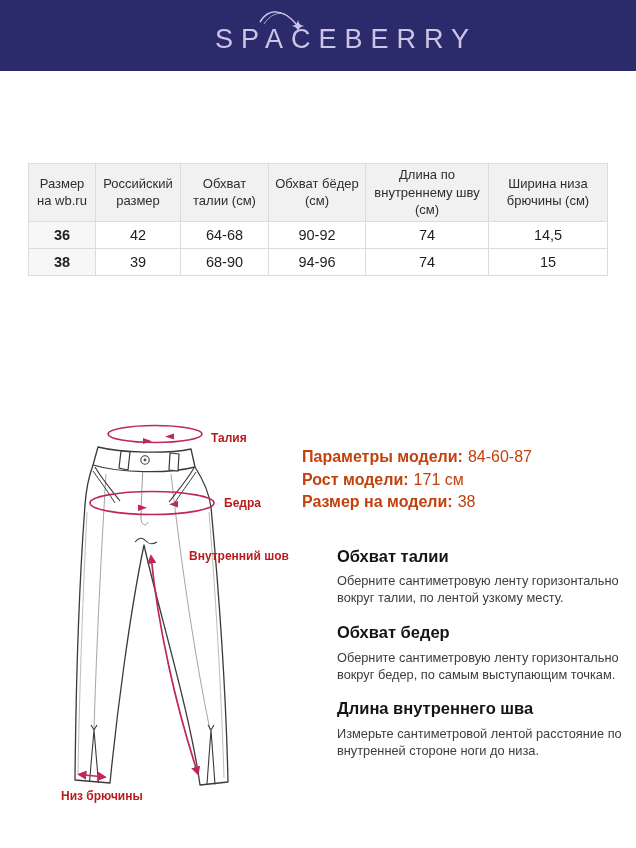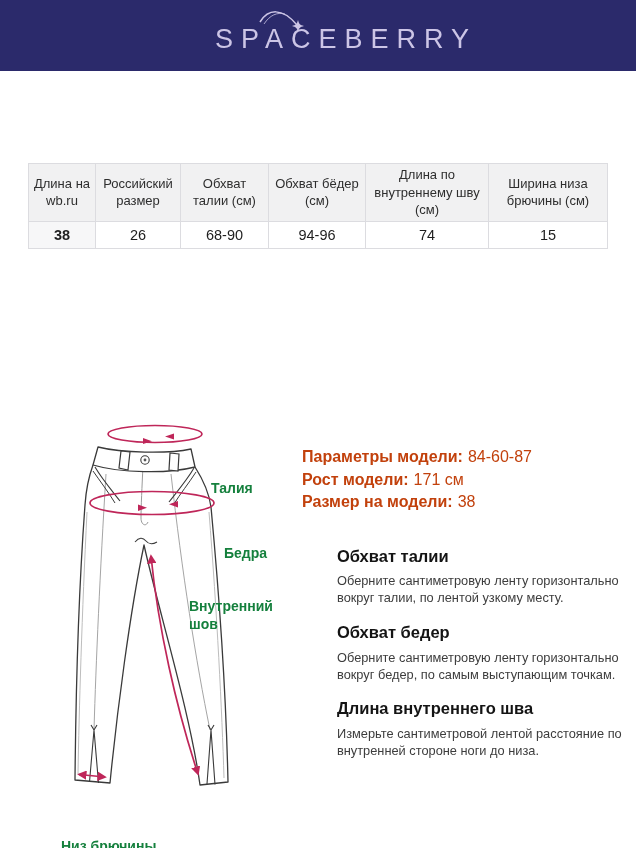--- a/index.html
+++ b/index.html
@@ -17,21 +17,21 @@
   table.size-table{position:absolute;left:28px;top:163px;border-collapse:collapse;
                    table-layout:fixed;width:579px;}
   .size-table th,.size-table td{border:1px solid #dcdce0;box-sizing:border-box;
                    text-align:center;vertical-align:middle;padding:2px 4px;}
   .size-table th{background:#f1f1f2;height:54px;font-size:13px;line-height:1.35;
                  font-weight:500;color:#2e2e2e;}
   .size-table td{height:27px;font-size:14.5px;color:#1e1e1e;background:#ffffff;}
   .size-table td.first{background:#f7f7f8;font-weight:600;}
 
   
-  .diagram-label{position:absolute;font-size:14px;font-weight:600;color:#15803d;line-height:1.3;margin-top:48px;}
+  .diagram-label{position:absolute;font-size:12px;font-weight:600;color:#b91c1c;line-height:1.3;}
   .lbl-waist{left:211px;top:431px;}
   .lbl-hips{left:224px;top:496px;}
   .lbl-inseam{left:189px;top:549px;width:106px;}
   .lbl-hem{left:61px;top:789px;}
 
   .trousers{position:absolute;left:50px;top:412px;}
 
   
   .info{position:absolute;left:302px;top:446px;width:302px;}
   .model-line{font-size:16px;line-height:22.6px;color:#c2410c;}
@@ -52,32 +52,40 @@
       <path d="M 2 16 C 10 3, 24 1, 39 19" fill="none" stroke="#ccc5e6" stroke-width="1.5"></path>
       <path d="M 6 18 C 12 9, 19 6, 27 8" fill="none" stroke="#ccc5e6" stroke-width="0.8"></path>
       <path d="M40,14 C41,18 42,19 46,20 C42,21 41,22 40,26 C39,22 38,21 34,20 C38,19 39,18 40,14 Z" fill="#ccc5e6"></path>
     </svg>
     <div class="brand">SPACEBERRY</div>
   </div>
 
   <table class="size-table">
     <thead>
       <tr>
-        <th style="width:67px">Длина на wb.ru</th>
+        <th style="width:67px">Размер на wb.ru</th>
         <th style="width:85px">Российский размер</th>
         <th style="width:88px">Обхват талии (см)</th>
         <th style="width:97px">Обхват бёдер (см)</th>
         <th style="width:123px">Длина по внутреннему шву (см)</th>
         <th style="width:119px">Ширина низа брючины (см)</th>
       </tr>
     </thead>
     <tbody>
       <tr>
+        <td class="first">36</td>
+        <td>42</td>
+        <td>64-68</td>
+        <td>90-92</td>
+        <td>74</td>
+        <td>14,5</td>
+      </tr>
+      <tr>
         <td class="first">38</td>
-        <td>26</td>
+        <td>39</td>
         <td>68-90</td>
         <td>94-96</td>
         <td>74</td>
         <td>15</td>
       </tr>
     </tbody>
   </table>
 
   <svg class="trousers" width="215" height="410" viewBox="0 0 215 410">
     <defs>

